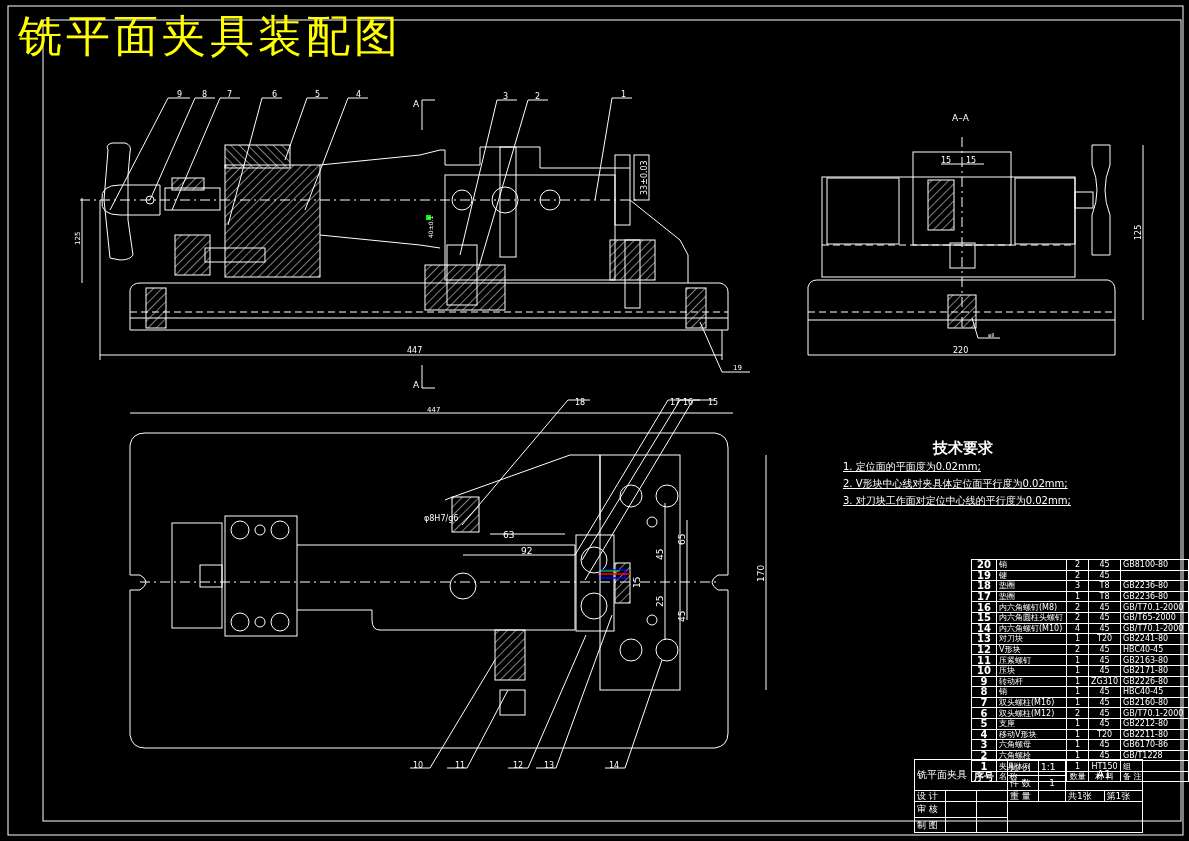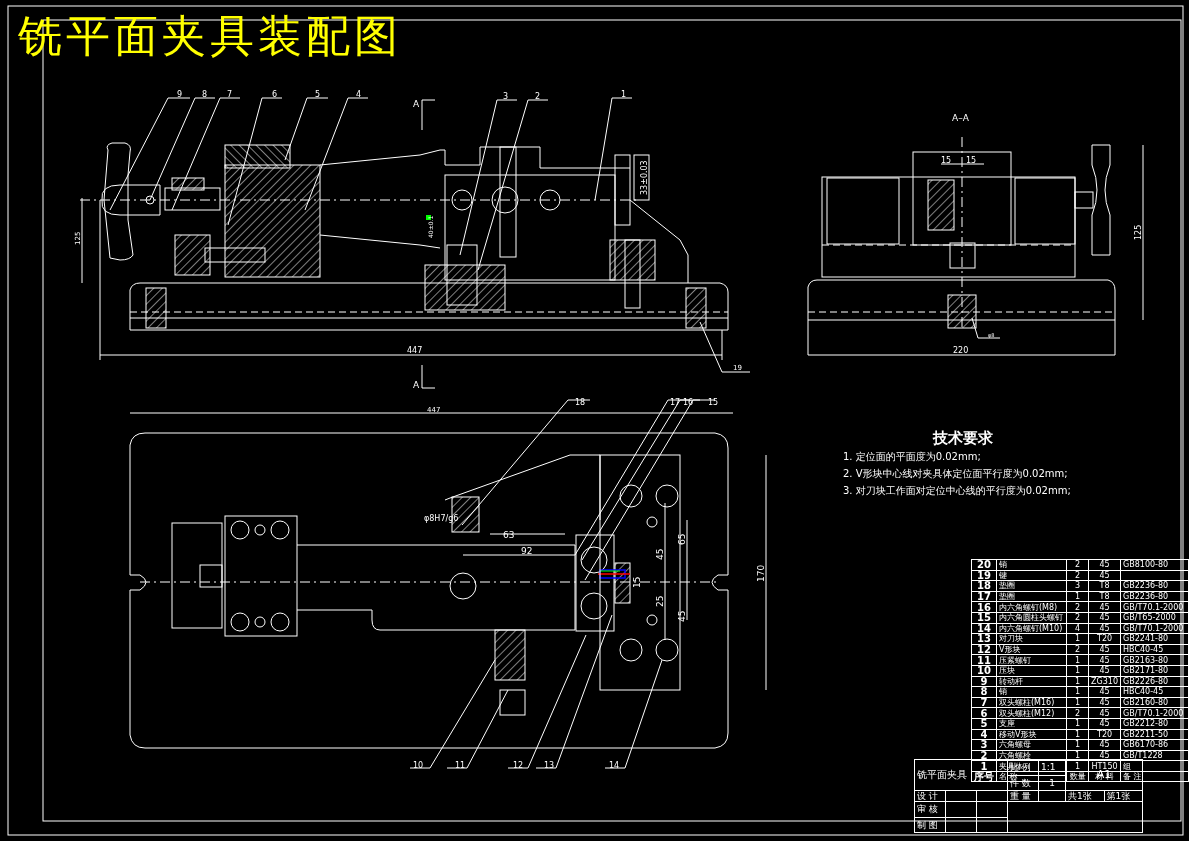--- a/index.html
+++ b/index.html
@@ -6,22 +6,22 @@
   body{width:1189px;height:841px;overflow:hidden;position:relative;font-family:"DejaVu Sans",sans-serif;}
   svg{position:absolute;left:0;top:0;}
   .ln{stroke:#fff;stroke-width:1;fill:none;}
   .dash{stroke:#fff;stroke-width:1;fill:none;stroke-dasharray:10 4 2 4;}
   .hid{stroke:#fff;stroke-width:1;fill:none;stroke-dasharray:7 4;}
   .hatch{fill:url(#hatchA);stroke:#fff;stroke-width:1;}
   .hatchB{fill:url(#hatchB);stroke:#fff;stroke-width:1;}
   .t{fill:#fff;font-family:"DejaVu Sans",sans-serif;}
   .title{position:absolute;left:18px;top:14px;color:#ffff00;font-family:"DejaVu Serif",serif;font-size:44px;font-weight:normal;letter-spacing:4px;line-height:1;}
   .tech{position:absolute;left:843px;top:426px;color:#fff;font-size:10px;line-height:17px;}
-  .tech h3{margin:2px 0 0 90px;font-size:15px;font-weight:bold;line-height:20px;}
-  .tech div{white-space:nowrap;}
+  .tech h3{margin:12px 0 0 90px;font-size:15px;font-weight:bold;line-height:20px;}
+  .tech div{white-space:nowrap;text-decoration:underline;}
   .bom{position:absolute;left:971px;top:559px;border-collapse:collapse;color:#fff;font-size:8px;padding-left:45px;}
   .bom td{border:1px solid #fff;height:9.6px;padding:0 2px;line-height:9px;white-space:nowrap;overflow:hidden;}
   .bom td.n{width:16px;text-align:center;font-weight:bold;font-size:10px;}
   .bom td.nm{width:72px;}
   .bom td.q{width:22px;text-align:center;}
   .bom td.m{width:24px;text-align:center;}
   .bom td.s{width:78px;margin-left:16px;}
   .tb{position:absolute;left:914px;top:759px;border-collapse:collapse;color:#fff;font-size:9px;}
   .tb td{border:1px solid #fff;padding:0 2px;height:10px;line-height:10px;white-space:nowrap;}
 </style>
@@ -341,21 +341,21 @@
         <td class="nm">支座</td>
         <td class="q">1</td>
         <td class="m">45</td>
         <td class="s">GB2212-80</td>
       </tr>
       <tr>
         <td class="n">4</td>
         <td class="nm">移动V形块</td>
         <td class="q">1</td>
         <td class="m">T20</td>
-        <td class="s">GB2211-50</td>
+        <td class="s">GB2211-80</td>
       </tr>
       <tr>
         <td class="n">3</td>
         <td class="nm">六角螺母</td>
         <td class="q">1</td>
         <td class="m">45</td>
         <td class="s">GB6170-86</td>
       </tr>
       <tr>
         <td class="n">2</td>

